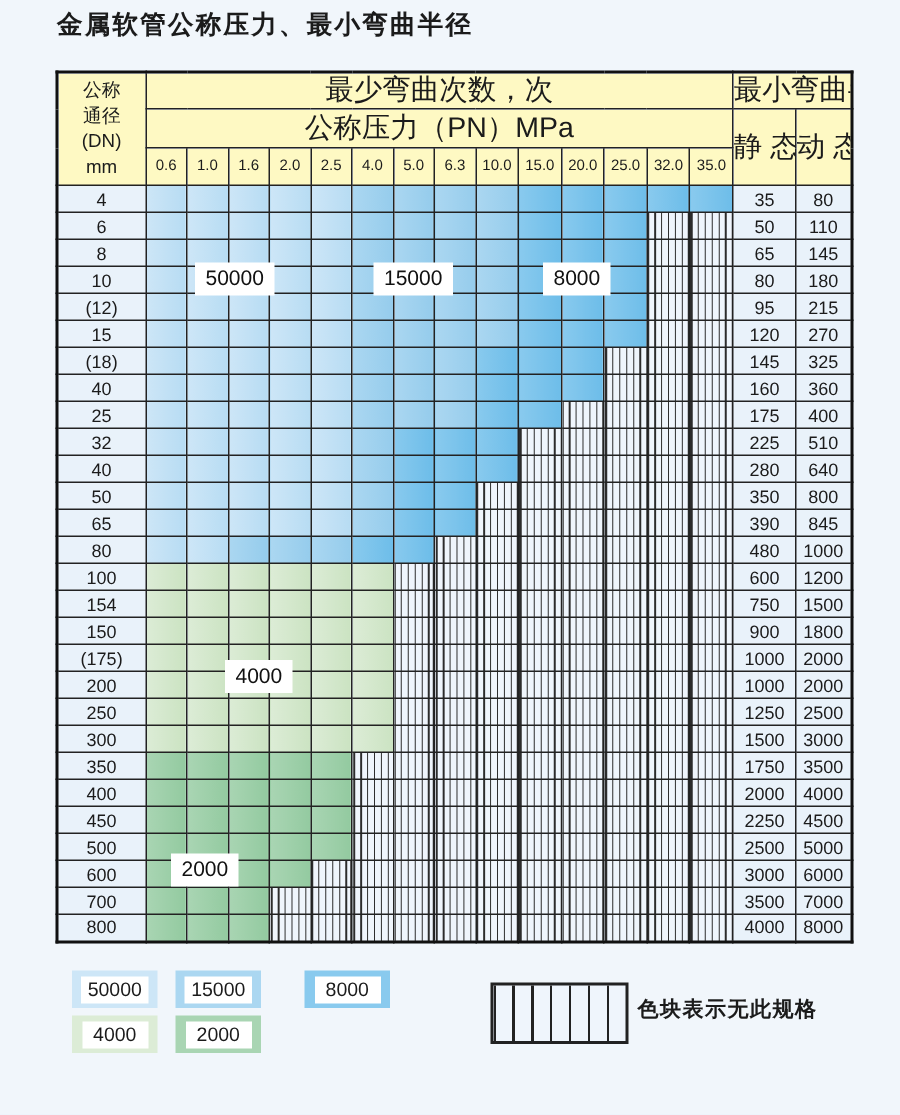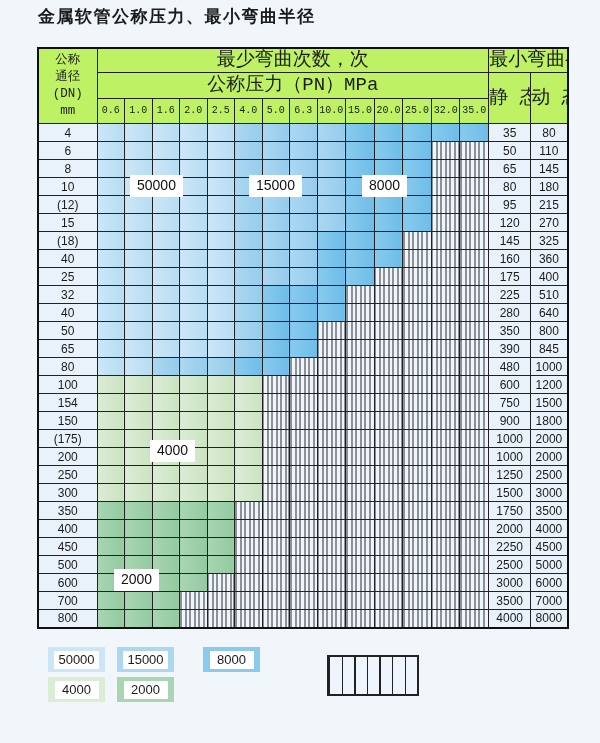--- a/index.html
+++ b/index.html
@@ -30,21 +30,21 @@
     width:531px;background:#eaf3fb;
   }
   th,td{
     border:1px solid #222;
     padding:0;margin:0;
     text-align:center;vertical-align:middle;
     font-size:12px;line-height:1;
     overflow:hidden;white-space:nowrap;
   }
   table{border:2px solid #111;}
-  thead th{background:#bef264;font-weight:normal;font-family:Liberation Mono, monospace;}
+  thead th{background:#fef9c3;font-weight:normal;}
   th.hdr-cn{font-size:19px;}
   th.dnhead{font-size:12.5px;line-height:1.35;}
   tr.prow th{font-size:10px;height:24px;}
   tr.hrow1 th{height:23px;}
   tr.hrow2 th{height:25px;}
   tbody tr{height:18px;}
   tbody td.dn, tbody td.sv, tbody td.dv{background:#e9f2fa;font-size:12px;}
   td.z50000{background:linear-gradient(90deg,var(--c50000),var(--c50000d));}
   td.z15000{background:linear-gradient(90deg,var(--c15000),var(--c15000d));}
   td.z8000{background:linear-gradient(90deg,var(--c8000),var(--c8000d));}
@@ -678,13 +678,14 @@
         <div class="lbl">8000</div>
       </div>
       <div class="swatch sw-4000" style="left: 0px; top: 30px;">
         <div class="lbl">4000</div>
       </div>
       <div class="swatch sw-2000" style="left: 69px; top: 30px;">
         <div class="lbl">2000</div>
       </div>
     </div>
   <div class="hatchbox"></div>
+  <div class="legend-note" style="left:377px;top:17px;">色块表示无此规格</div>
 </div>
 
 </body></html>

